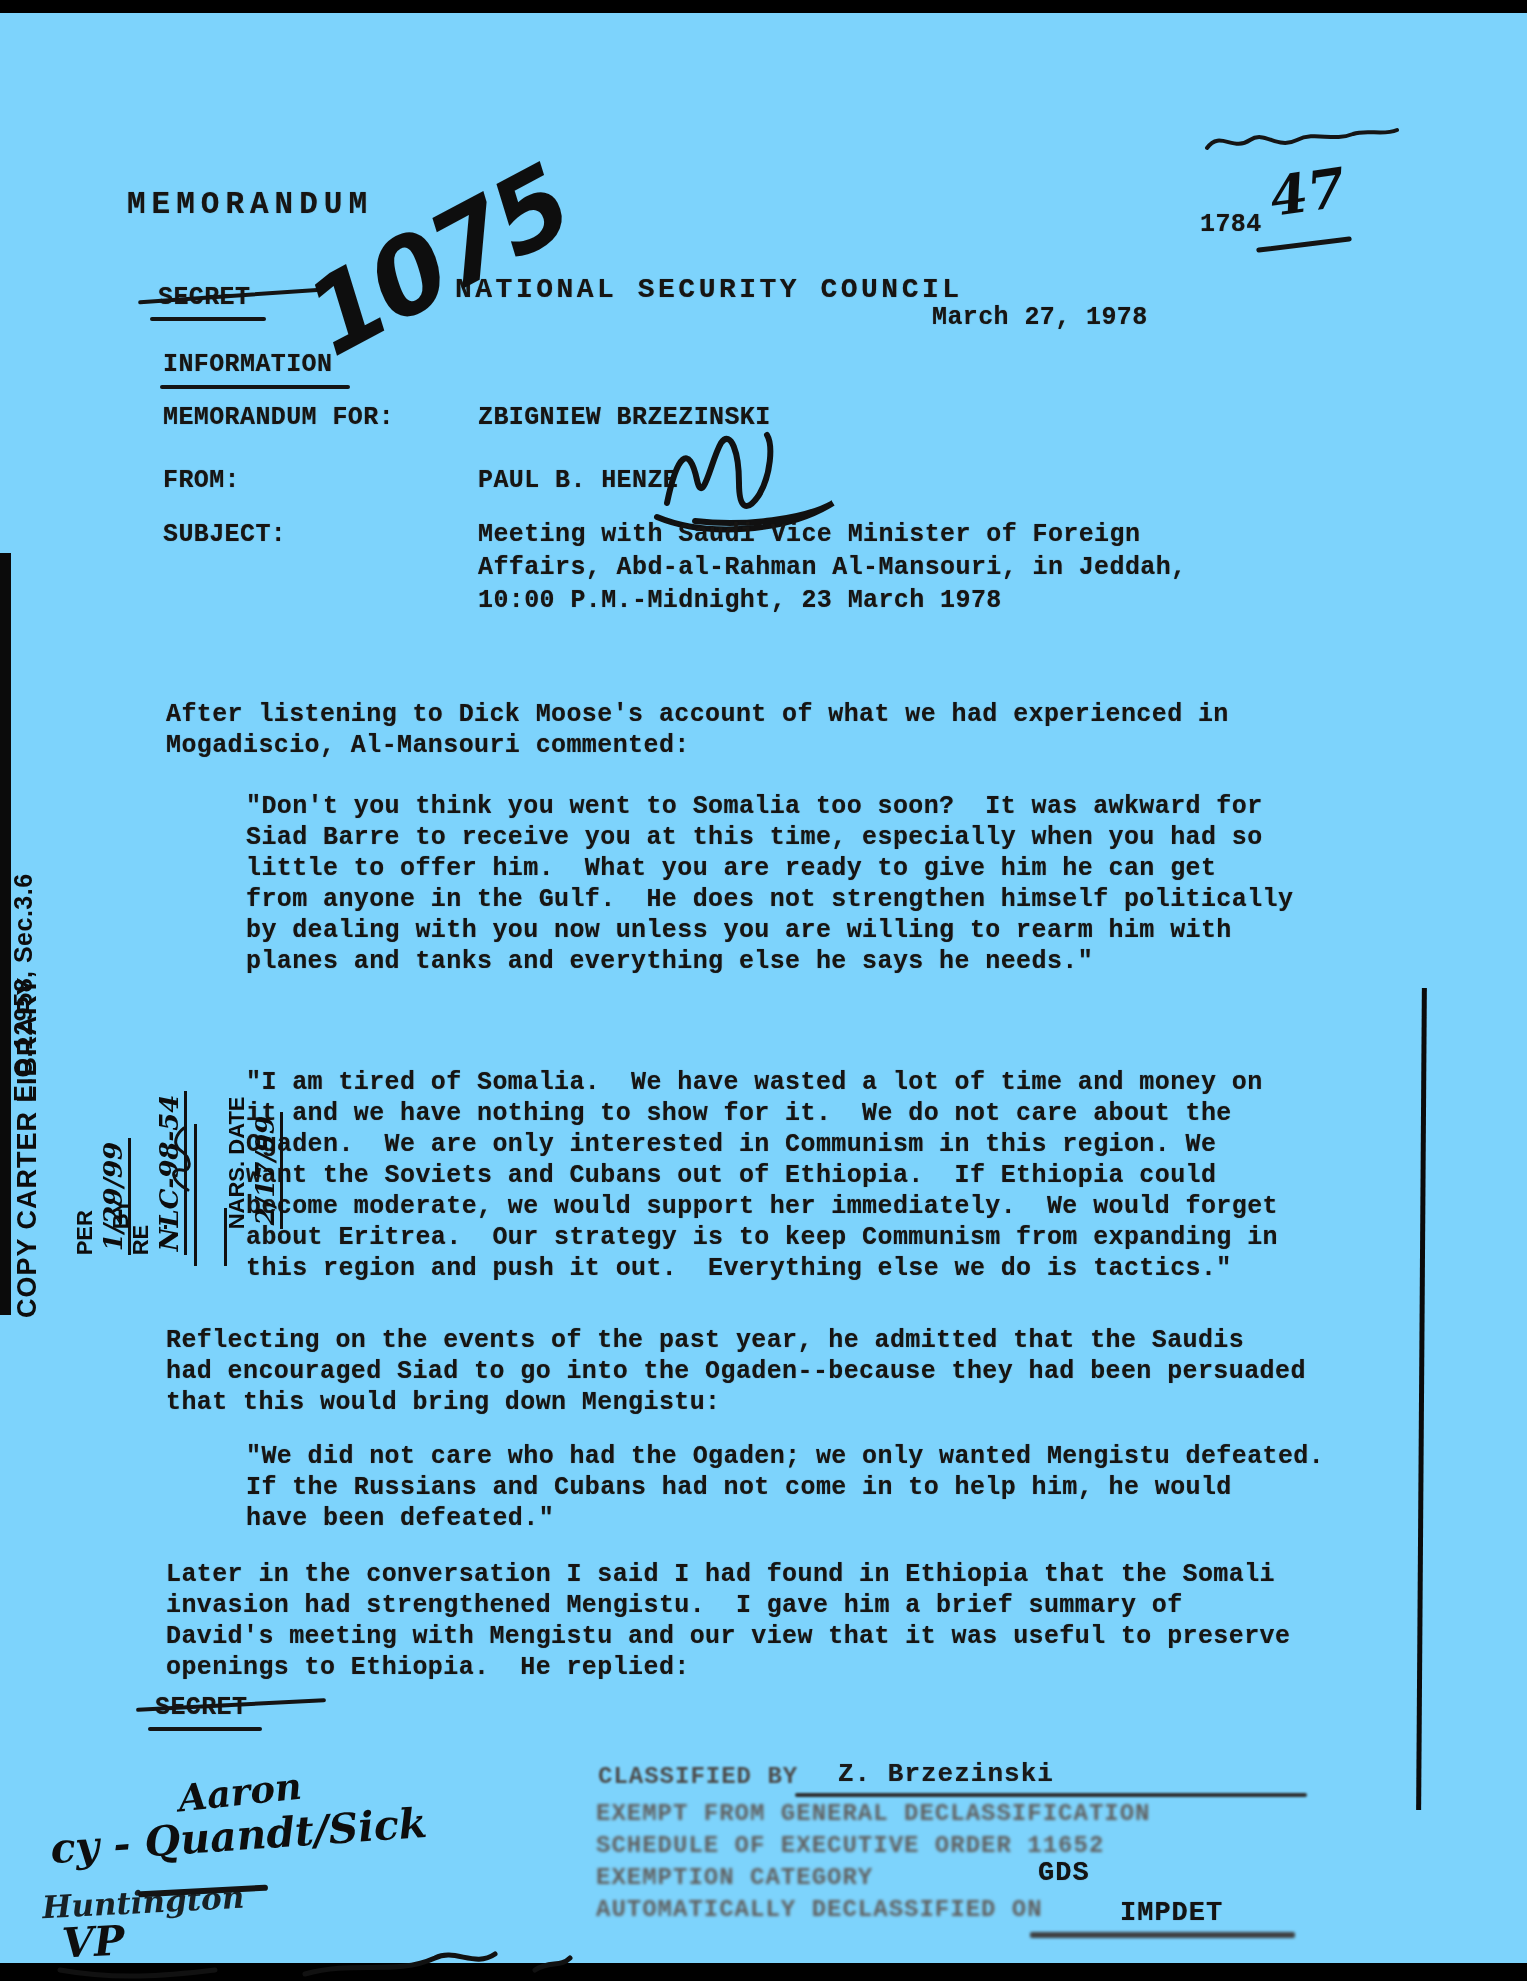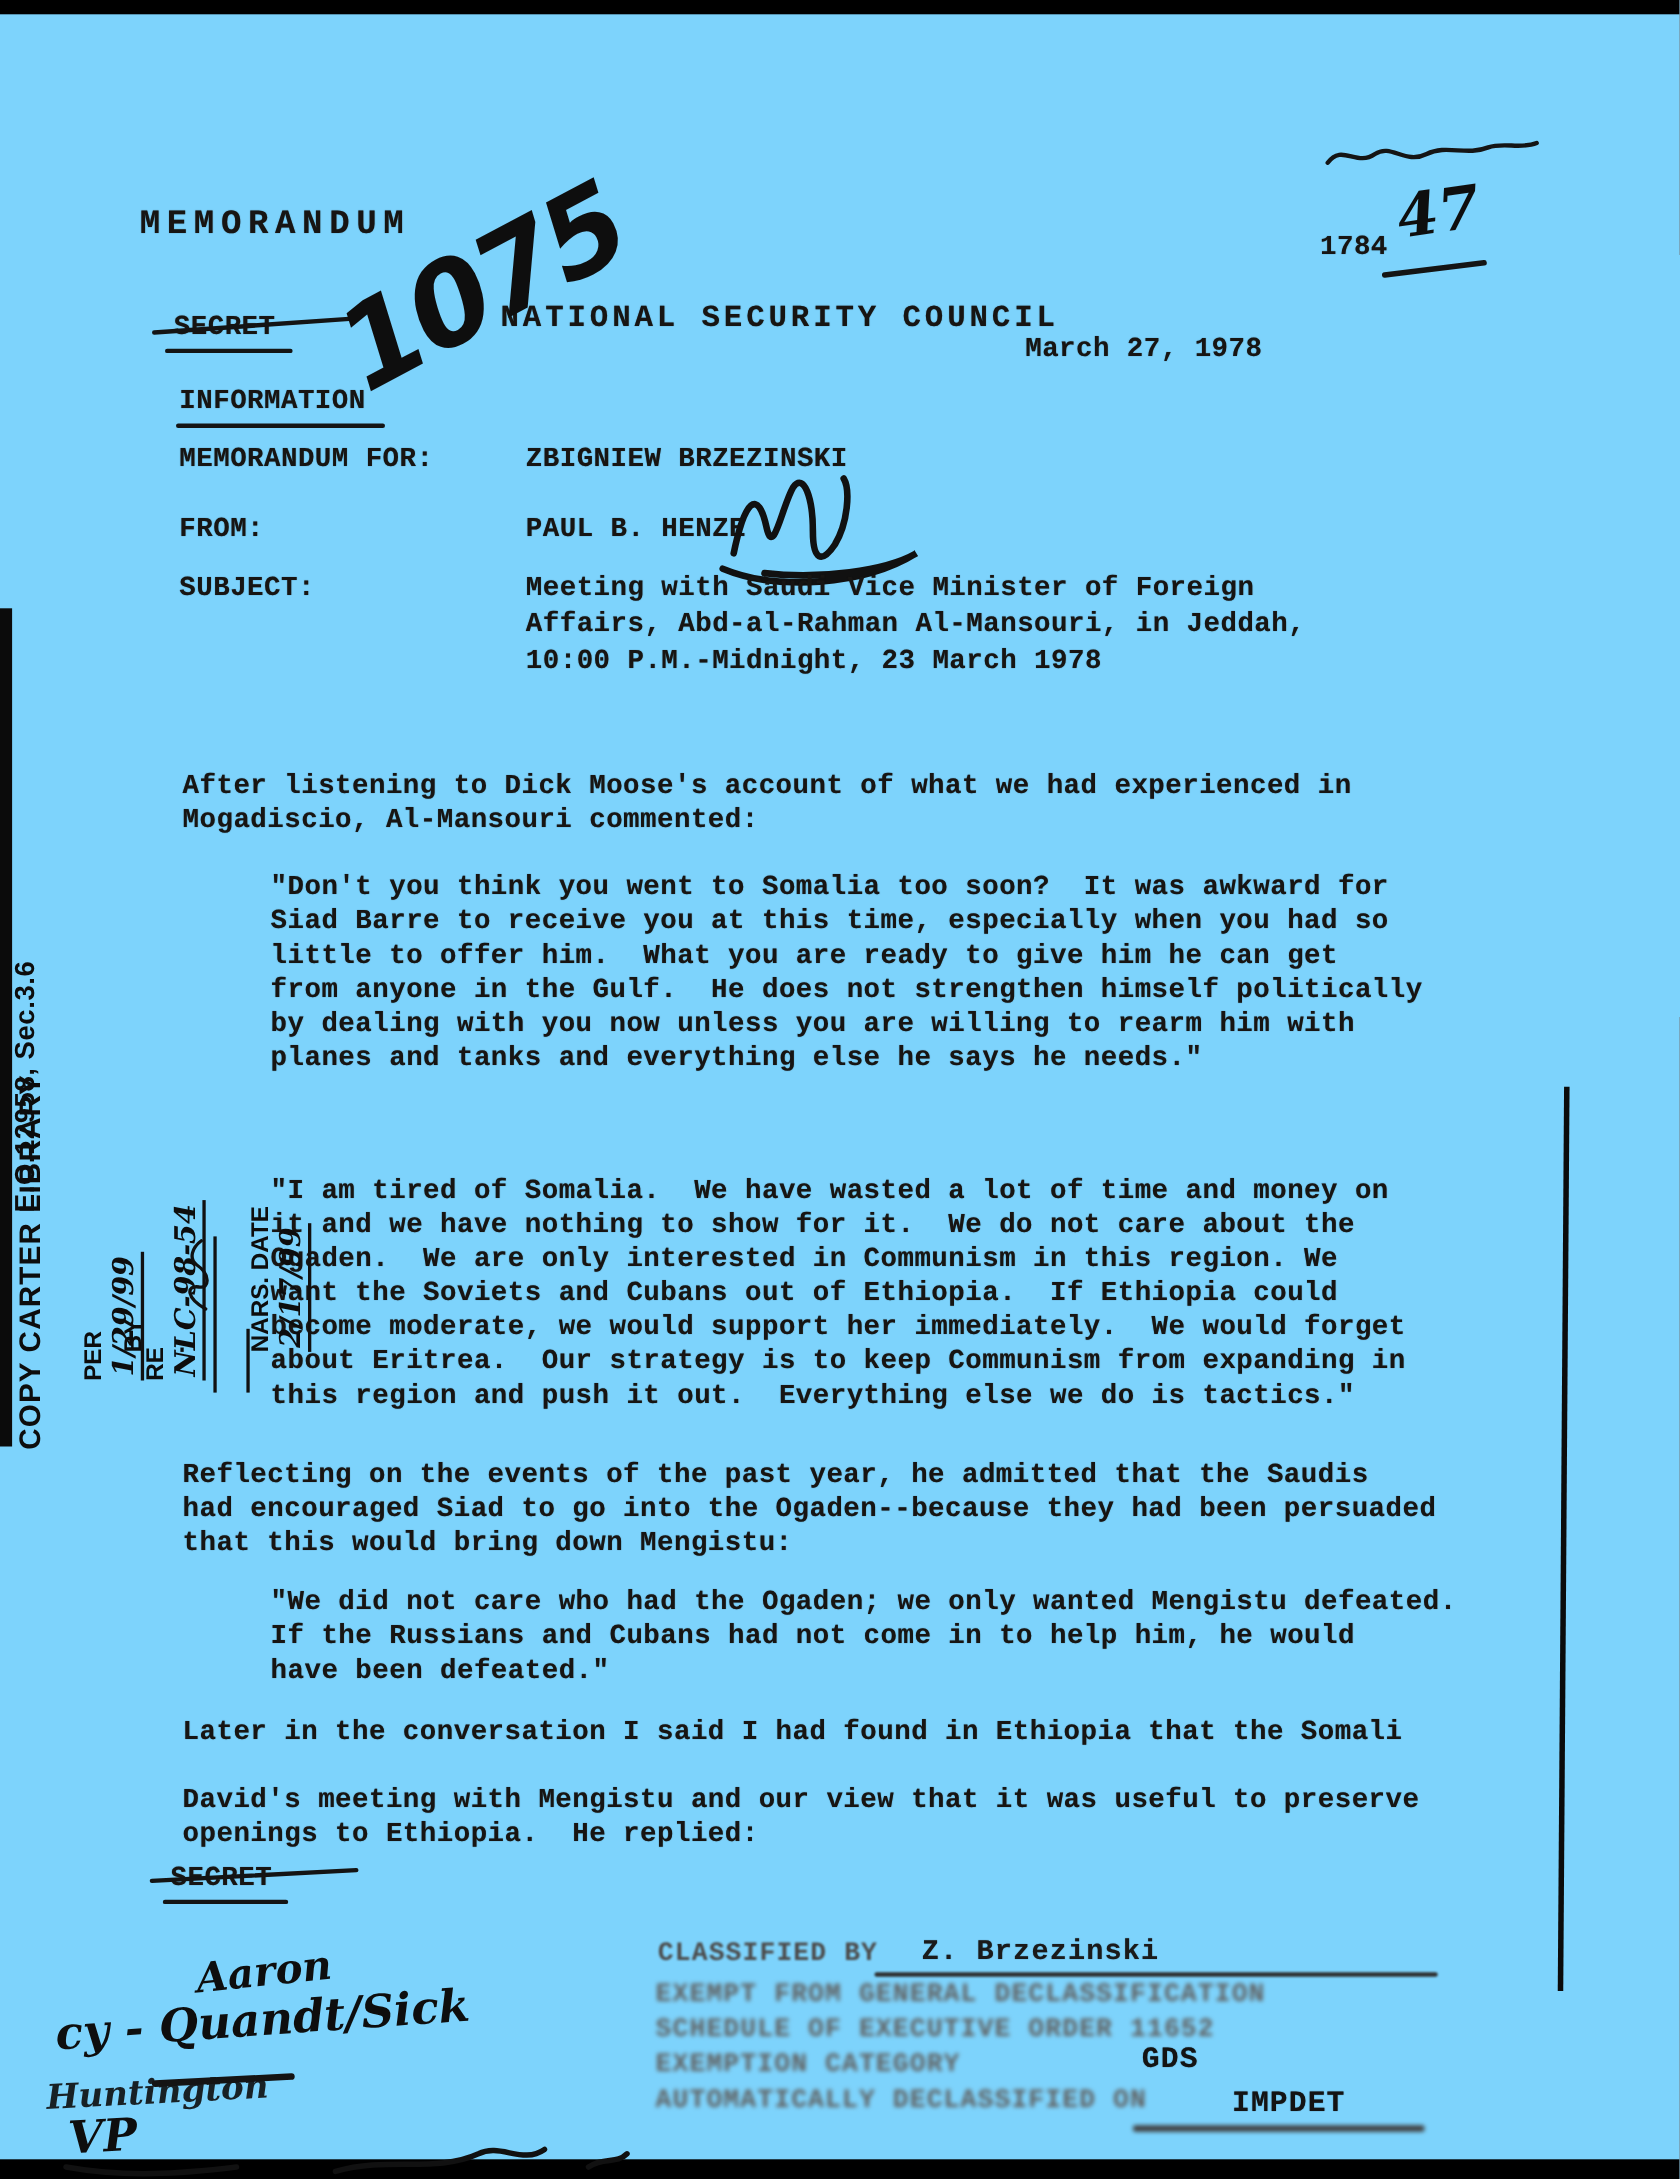--- a/index.html
+++ b/index.html
@@ -108,20 +108,21 @@
 
   <div class="tl" style="left:166px;top:1326px;">Reflecting on the events of the past year, he admitted that the Saudis</div>
   <div class="tl" style="left:166px;top:1357px;">had encouraged Siad to go into the Ogaden--because they had been persuaded</div>
   <div class="tl" style="left:166px;top:1388px;">that this would bring down Mengistu:</div>
 
   <div class="tl" style="left:246px;top:1442px;">"We did not care who had the Ogaden; we only wanted Mengistu defeated.</div>
   <div class="tl" style="left:246px;top:1473px;">If the Russians and Cubans had not come in to help him, he would</div>
   <div class="tl" style="left:246px;top:1504px;">have been defeated."</div>
 
   <div class="tl" style="left:166px;top:1560px;">Later in the conversation I said I had found in Ethiopia that the Somali</div>
+  <div class="tl" style="left:166px;top:1591px;">invasion had strengthened Mengistu.  I gave him a brief summary of</div>
   <div class="tl" style="left:166px;top:1622px;">David's meeting with Mengistu and our view that it was useful to preserve</div>
   <div class="tl" style="left:166px;top:1653px;">openings to Ethiopia.  He replied:</div>
 
   <div class="tl" style="left:155px;top:1693px;">SECRET</div>
   <div class="strike" style="left:136px;top:1703px;width:190px;height:4px;transform:rotate(-3deg);"></div>
   <div class="uline" style="left:148px;top:1727px;width:114px;height:4px;"></div>
 
   <div class="stampline blur1" style="left:598px;top:1763px;">CLASSIFIED BY</div>
   <div class="stampline" style="left:838px;top:1759px;font-size:26px;color:#1a1a1a;text-shadow:0 0 1px rgba(0,0,0,.5);">Z. Brzezinski</div>
   <div class="uline blur1" style="left:795px;top:1793px;width:512px;height:4px;"></div>

